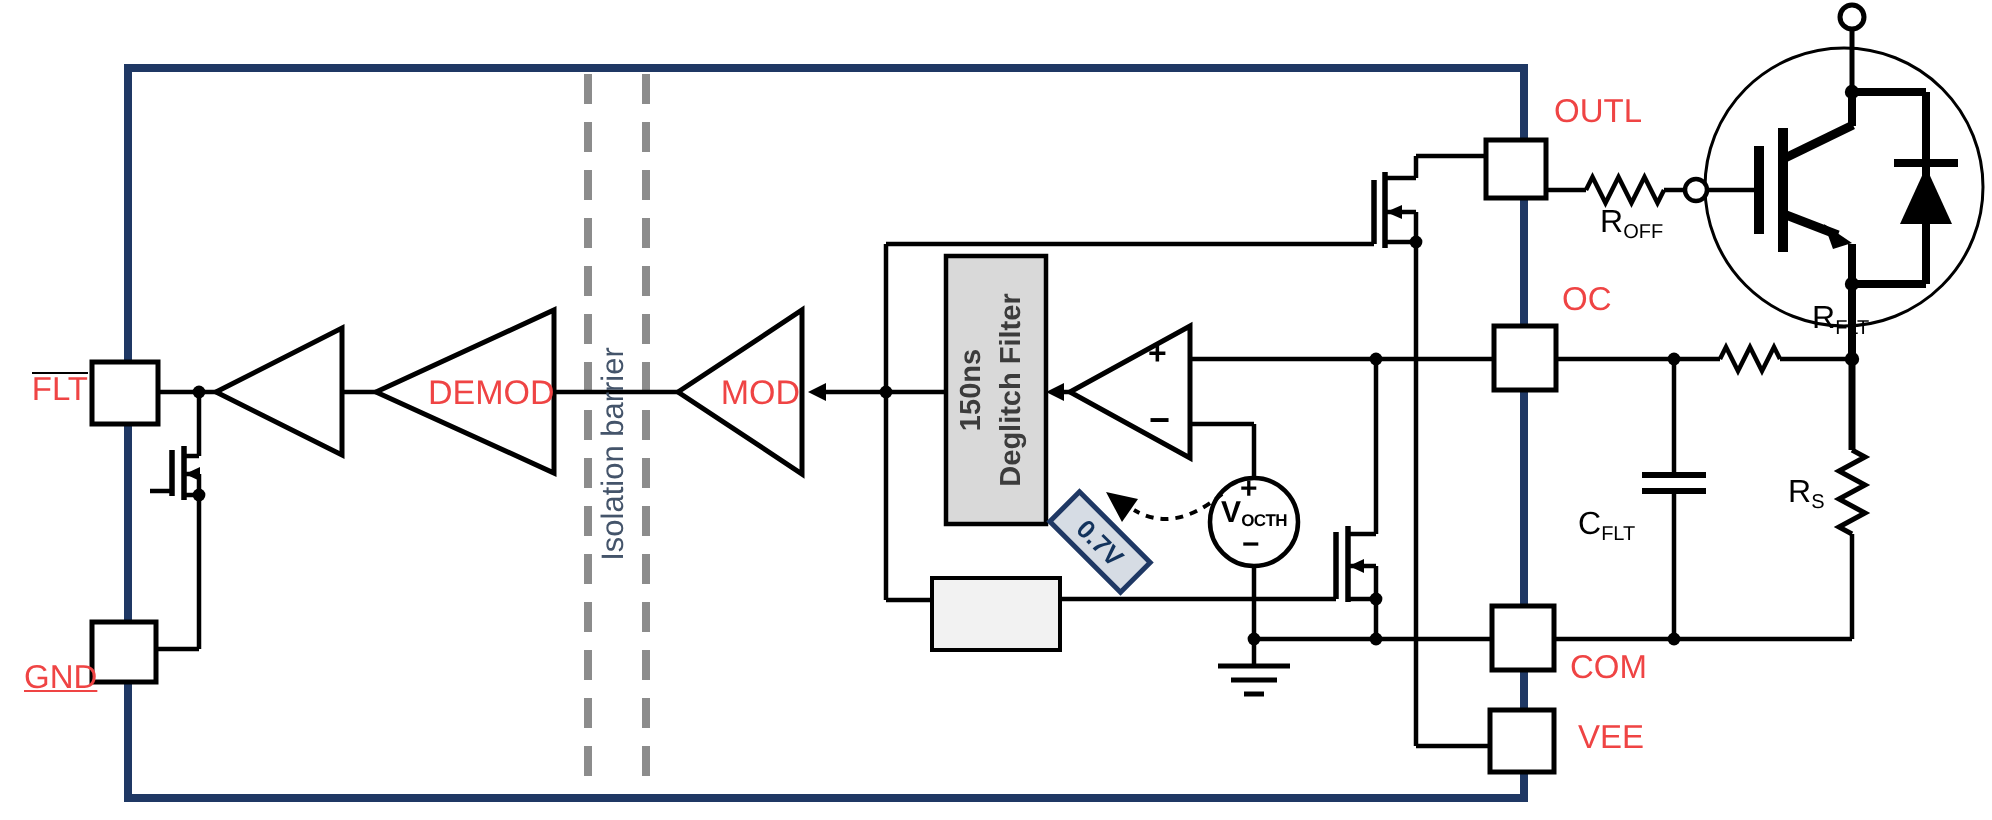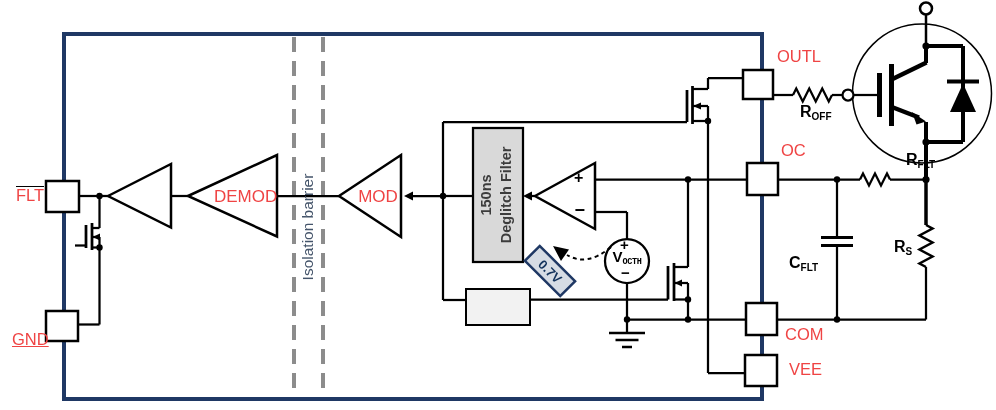--- a/index.html
+++ b/index.html
@@ -5,21 +5,21 @@
   * { margin:0; padding:0; box-sizing:border-box; }
   html,body { background:#fff; }
   #stage {
     position:relative; width:996px; height:410px; background:#ffffff;
     font-family:"Liberation Sans", sans-serif; color:#000; overflow:hidden;
   }
   #stage svg { position:absolute; left:0; top:0; }
   .lbl { position:absolute; white-space:nowrap; font-size:16.5px; line-height:19px; color:#ef4444; }
   .ovl { border-top:1.8px solid #000; padding-top:0px; display:inline-block; line-height:17px; }
   .blocklbl { font-size:17px; }
-  .center { text-align:center; }
+  .center { text-align:right; }
   .deglitch {
     position:absolute; left:431px; top:173px; width:134px; height:44px;
     transform:rotate(-90deg); text-align:center; font-weight:bold;
     font-size:14.5px; line-height:20px; color:#3c3c3c;
   }
   .isolbl {
     position:absolute; left:228px; top:217px; width:161px; height:20px;
     transform:rotate(-90deg); text-align:center; font-size:15.5px; color:#44546a;
   }
   .ctrlbox {
@@ -28,22 +28,22 @@
     font-size:13.5px; line-height:15px; color:#333;
   }
   .tagbox {
     position:absolute; left:524px; top:262.5px; width:52px; height:17px;
     transform:rotate(45deg); text-align:center; font-weight:bold;
     font-size:13px; line-height:17px; color:#13335c;
   }
   .signlbl { position:absolute; font-weight:600; }
   .vsrc { position:absolute; left:606px; top:249px; width:42px; text-align:center;
           font-weight:bold; font-size:15px; line-height:16px; }
-  .vsrc sub { font-size:8.5px; vertical-align:-2px; letter-spacing:-0.3px;font-family:Liberation Mono, monospace; }
-  .partlbl { position:absolute; font-size:16px; line-height:18px;font-weight:bold; }
+  .vsrc sub { font-size:8.5px; vertical-align:-2px; letter-spacing:-0.3px; }
+  .partlbl { position:absolute; font-size:16px; line-height:18px; }
   .partlbl sub { font-size:10px; vertical-align:-3px; }
 </style>
 </head>
 <body>
 
 <div id="stage">
 
   <svg width="996" height="410" viewBox="0 0 996 410">
 
     <rect x="64" y="34" width="698" height="365" fill="none" stroke="#1f3864" stroke-width="4"></rect>

